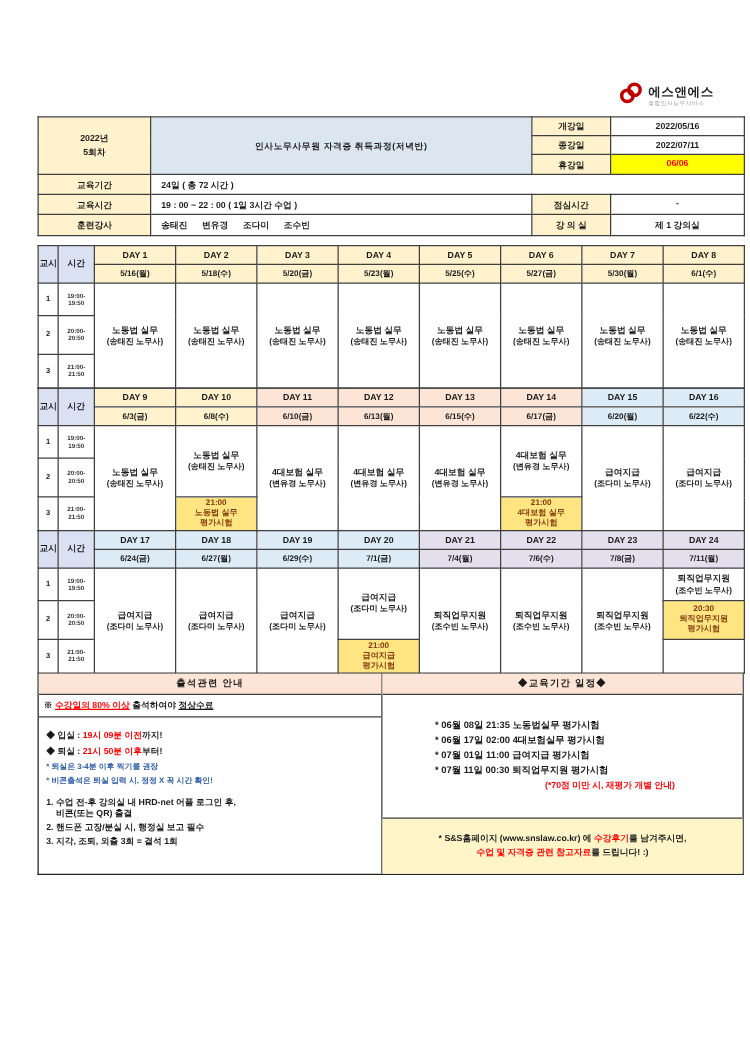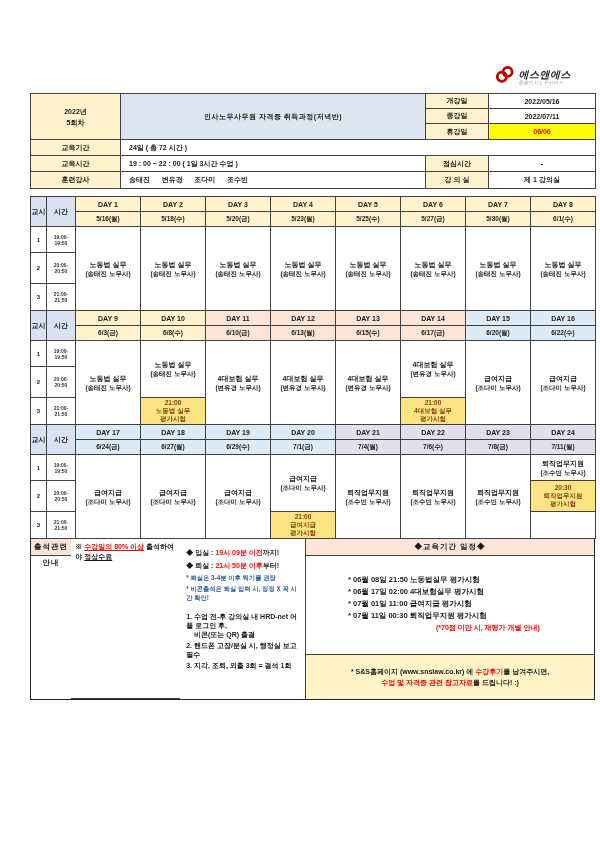--- a/index.html
+++ b/index.html
@@ -2,21 +2,21 @@
 <html><head>
 <meta charset="utf-8">
 <style>
   html,body{margin:0;padding:0;}
   body{width:600px;height:848px;background:#fff;position:relative;
        font-family:"Liberation Sans",sans-serif;color:#1a1a1a;}
   .page{position:absolute;left:30px;top:60px;width:565px;}
 
   
   .logo-row{height:33px;display:flex;justify-content:flex-end;align-items:center;padding-right:24px;}
-  .logo{display:flex;align-items:center;gap:4px;font-style:italic;}
+  .logo{display:flex;align-items:center;gap:4px;}
   .logo-text .name{font-size:10px;font-weight:bold;color:#222;letter-spacing:.5px;line-height:11px;}
   .logo-text .sub{font-size:4.5px;color:#9a8f8f;letter-spacing:.5px;}
 
   
   table{border-collapse:collapse;table-layout:fixed;width:565px;}
   .info td{border:1px solid #404040;font-size:7px;font-weight:bold;overflow:hidden;}
   .info{border:1.5px solid #222;margin-bottom:8px;}
   .lbl{background:#FFF2CC;text-align:center;}
   .round{background:#FFF2CC;font-size:9px;white-space:pre-line;text-align:center;line-height:11px;}
   .title-cell{background:#DCE6F1;font-size:13px;text-align:center;letter-spacing:.5px;}
@@ -35,21 +35,21 @@
   .pcell{font-size:6px;font-weight:bold;}
   .tcell{font-size:5px;font-weight:bold;white-space:pre-line;line-height:6px;color:#333;}
   tr.p1{height:26px;} tr.p2{height:31px;} tr.p3{height:27px;}
   .subj{font-size:7px;font-weight:bold;background:#fff;}
   .subj div{line-height:9px;}
   .subj .t2{font-size:6.5px;}
   .exam{background:#FFE482;color:#843C0C;font-weight:bold;font-size:6.5px;white-space:pre-line;line-height:8px;}
 
   
   .bottom{display:flex;border:1.5px solid #222;border-top:none;min-height:160px;}
-  .b-left{width:274px;border-right:1px solid #404040;display:flex;}
+  .b-left{width:274px;border-right:1px solid #404040;display:flex;flex-direction:column;}
   .b-right{flex:1;display:flex;flex-direction:column;}
   .sec-hdr{background:#FCE4D6;font-weight:bold;font-size:7.5px;text-align:center;
            height:16px;line-height:16px;border-bottom:1px solid #404040;letter-spacing:1px;}
   .att-rule{font-size:7px;font-weight:bold;padding:3px 4px 4px;border-bottom:1px solid #404040;}
   .red{color:#FF0000;} .u{text-decoration:underline;}
   .att-body{padding:6px 6px 4px;font-size:7px;font-weight:bold;}
   .att-line{margin:3px 0;}
   .note-blue{color:#2E5CA6;font-size:6.3px;margin:2px 0;font-weight:bold;}
   .steps{margin-top:9px;}
   .step{white-space:pre-wrap;margin:2px 0;line-height:9px;}
@@ -390,21 +390,21 @@
           <div class="step">1. 수업 전-후 강의실 내 HRD-net 어플 로그인 후,
     비콘(또는 QR) 출결</div>
           <div class="step">2. 핸드폰 고장/분실 시, 행정실 보고 필수</div>
           <div class="step">3. 지각, 조퇴, 외출 3회 = 결석 1회</div>
         </div>
       </div>
     </div>
     <div class="b-right">
       <div class="sec-hdr">◆교육기간 일정◆</div>
       <div class="exam-items">
-        <div class="exam-item">* 06월 08일 21:50 노동법실무 평가시험</div>
+        <div class="exam-item">* 06월 08일 21:35 노동법실무 평가시험</div>
         <div class="exam-item">* 06월 17일 02:00 4대보험실무 평가시험</div>
         <div class="exam-item">* 07월 01일 11:00 급여지급 평가시험</div>
         <div class="exam-item">* 07월 11일 00:30 퇴직업무지원 평가시험</div>
         <div class="retake">(*70점 미만 시, 재평가 개별 안내)</div>
       </div>
       <div class="promo">
         <div>
           <span>* S&amp;S홈페이지 (www.snslaw.co.kr) 에 </span><span class="red">수강후기</span><span>를 남겨주시면,</span>
         </div>
         <div>

